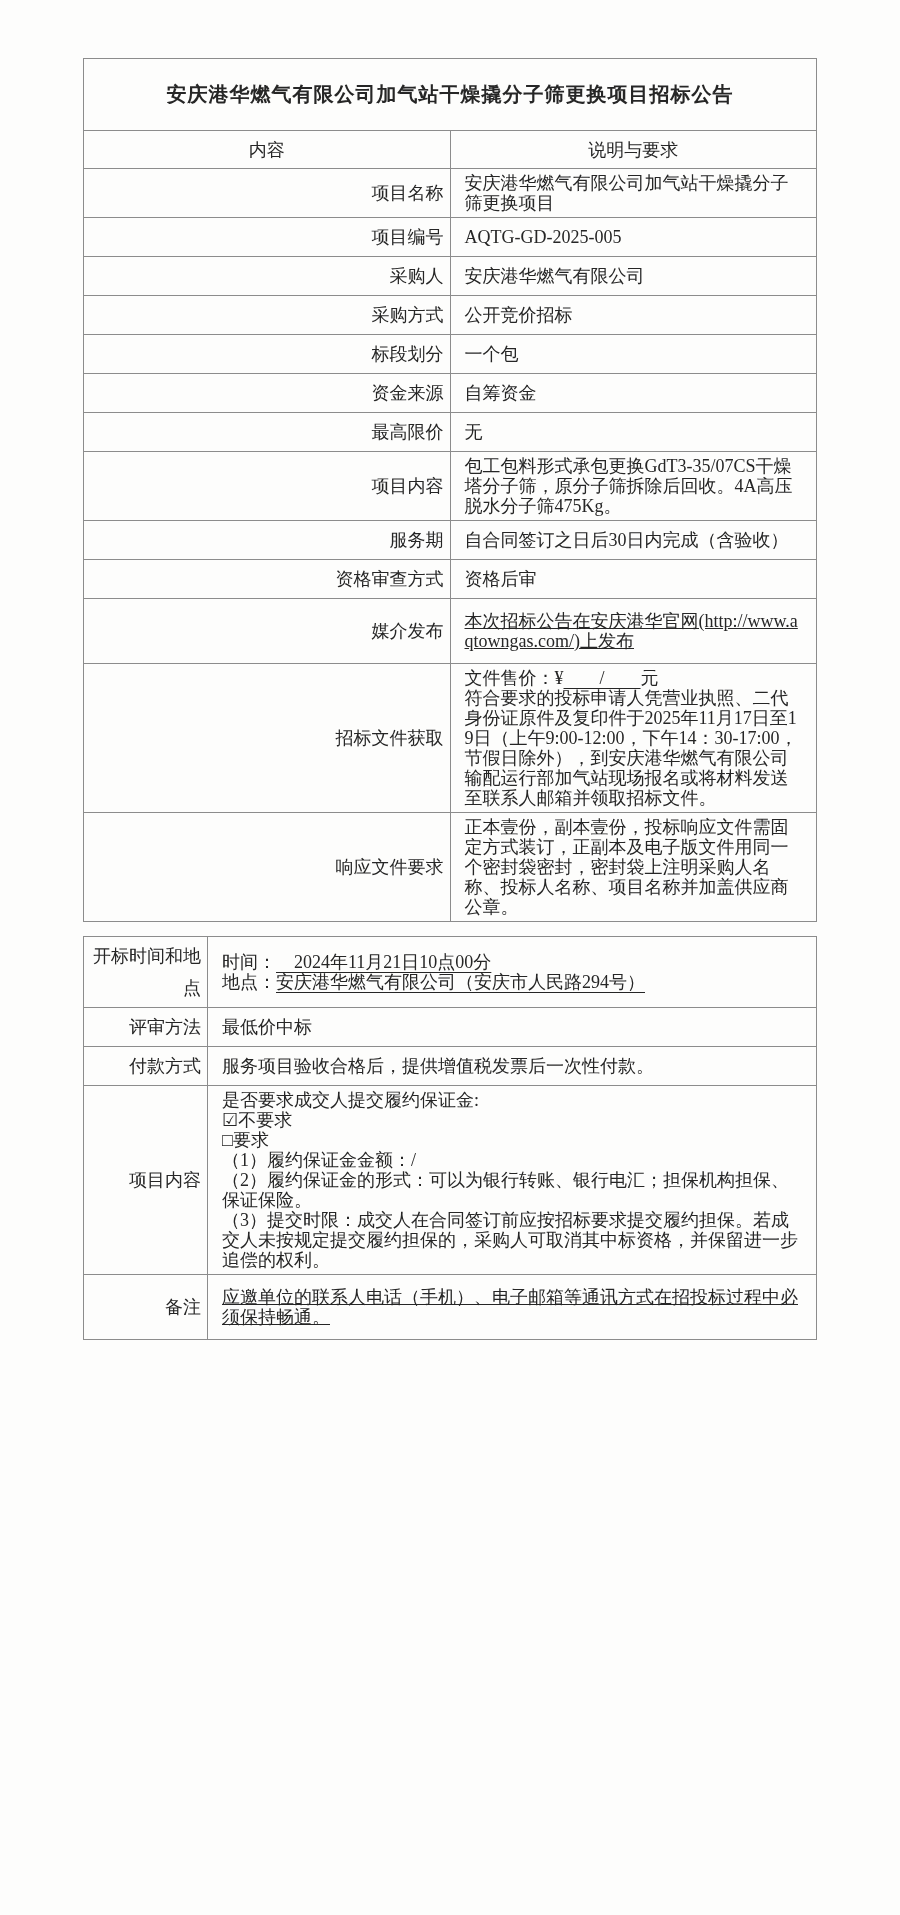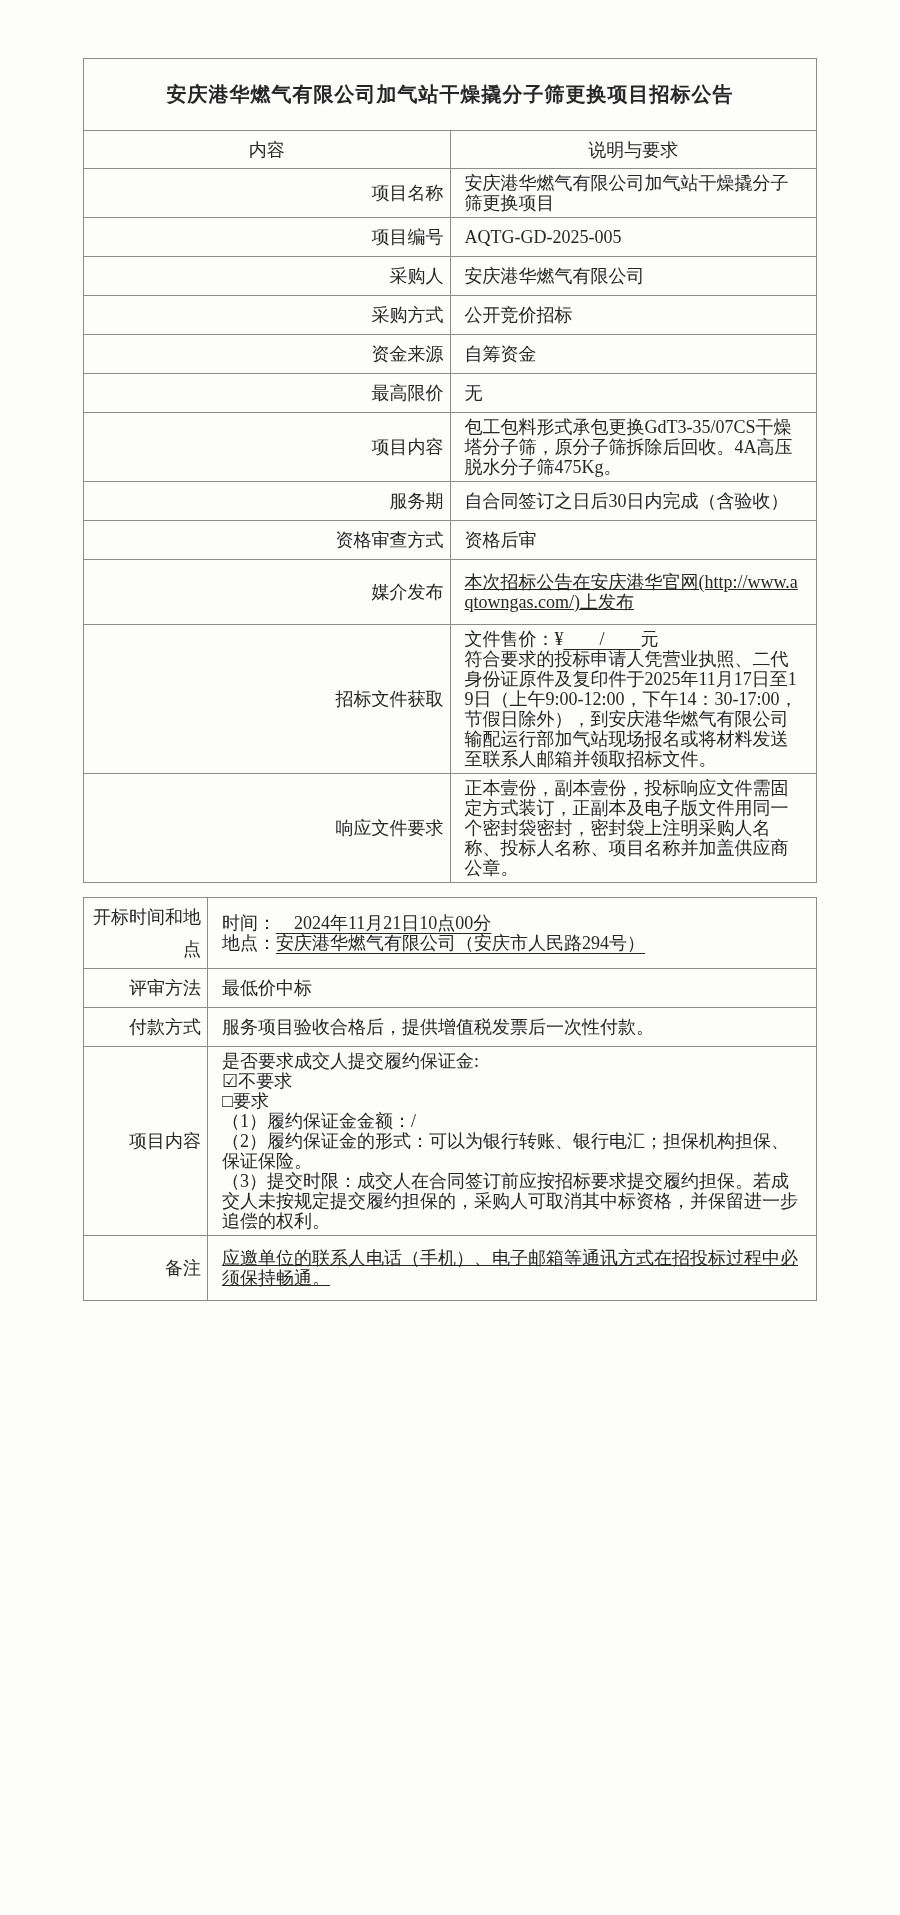--- a/index.html
+++ b/index.html
@@ -92,20 +92,26 @@
             <div class="para"><span>安庆港华燃气有限公司</span></div>
           </td>
         </tr>
         <tr>
           <td class="label-cell">采购方式</td>
           <td class="content-cell">
             <div class="para"><span>公开竞价招标</span></div>
           </td>
         </tr>
         <tr>
+          <td class="label-cell">标段划分</td>
+          <td class="content-cell">
+            <div class="para"><span>一个包</span></div>
+          </td>
+        </tr>
+        <tr>
           <td class="label-cell">资金来源</td>
           <td class="content-cell">
             <div class="para"><span>自筹资金</span></div>
           </td>
         </tr>
         <tr>
           <td class="label-cell">最高限价</td>
           <td class="content-cell">
             <div class="para"><span>无</span></div>
           </td>

